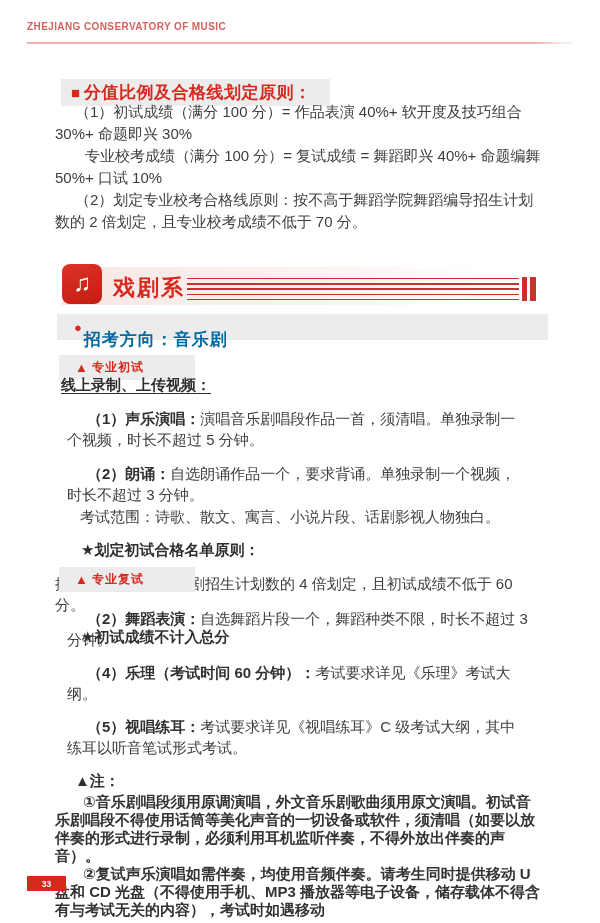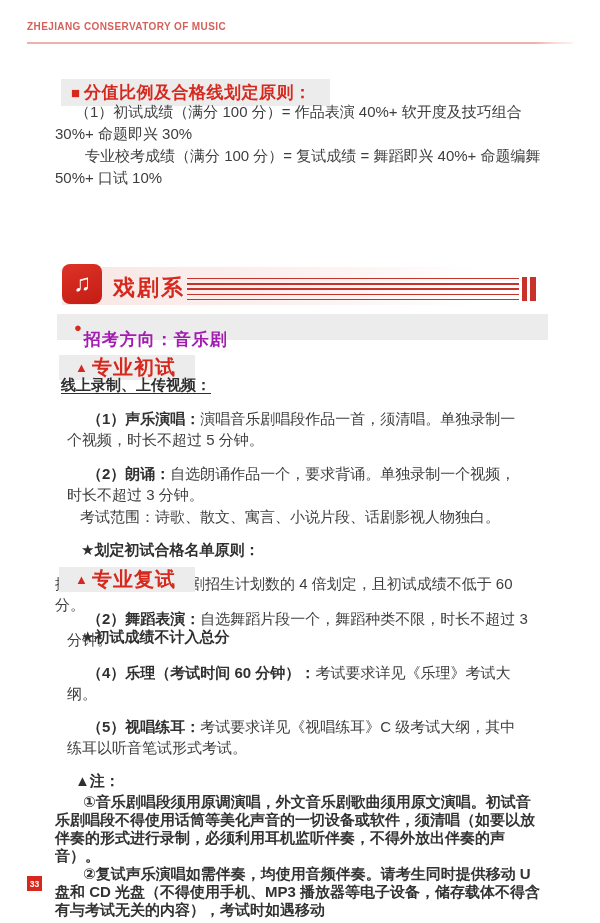--- a/index.html
+++ b/index.html
@@ -36,62 +36,63 @@
     display:flex;align-items:center;}
   .staff-lines{flex:1;height:22px;
     background:repeating-linear-gradient(to bottom,#c9312b 0 1.5px,transparent 1.5px 5.2px);}
   .staff-bar{width:5px;height:24px;background:#c9312b;}
   .staff-bar.thin{margin-left:3px;}
   .staff-bar.thick{margin-left:3px;width:6px;}
   
   .direction-bar{position:absolute;left:57px;top:314px;width:491px;height:26px;
     background:#ececec;display:flex;align-items:center;}
   .direction-bar .dot{color:#d7281e;font-size:13px;margin:0 2px 0 17px;line-height:1;}
-  .direction-bar .ttl{color:#a21caf;font-size:17px;font-weight:bold;letter-spacing:1px;margin-top:24px;}
+  .direction-bar .ttl{color:#0369a1;font-size:17px;font-weight:bold;letter-spacing:1px;margin-top:24px;}
   
   .sub-bar{position:absolute;left:59px;width:136px;height:25px;background:#ececec;
     display:flex;align-items:center;}
   .sub-bar .tri{color:#d7281e;font-size:13px;margin:0 4px 0 16px;line-height:1;}
-  .sub-bar .ttl{color:#d7281e;font-size:20px;font-weight:bold;letter-spacing:1px;}
+  .sub-bar .ttl{color:#d7281e;font-size:12px;font-weight:bold;letter-spacing:1px;}
   .prelim-bar{top:355px;}
   .final-bar{top:567px;}
   
   .prelim-block{top:374px;line-height:21.5px;}
   .final-block{top:596px;line-height:21px;}
   .subtitle{margin:0;font-weight:bold;color:#2f2f2f;text-indent:6px;
     text-decoration:underline;text-underline-offset:3px;}
   .item{text-indent:20px;margin:12px;}
   .cont-line{display:block;text-indent:13px;}
   .star{margin:12px;text-indent:14px;}
   .star .lbl{font-weight:bold;color:#2f2f2f;}
   .star-text{margin:0;text-indent:0;}
   .gap2{margin-top:2px;}
   .gap10{margin-top:10px;}
   .note-title{margin:0;text-indent:20px;font-weight:bold;color:#2f2f2f;}
   .notes{line-height:18px;font-weight:bold;color:#333333;margin:2px 0 0 0;}
   .note{margin:0;text-indent:28px;}
   
-  .page-badge{position:absolute;left:27px;top:876px;width:15px;height:15px;background:#d7281e;
+  .page-badge{position:absolute;left:27px;top:876px;width:39px;height:15px;background:#d7281e;
     color:#ffffff;font-size:8.5px;font-weight:bold;display:flex;align-items:center;justify-content:center;}
 </style>
 </head>
 <body>
 
 <div class="page">
 
   <div class="brand">ZHEJIANG CONSERVATORY OF MUSIC</div>
   <div class="divider"></div>
 
   <div class="score-bar">
     <span class="sq">■</span>
     <span class="ttl">分值比例及合格线划定原则：</span>
   </div>
   <div class="textcol score-paras">
     <p class="p-paren">（1）初试成绩（满分 100 分）= 作品表演 40%+ 软开度及技巧组合 30%+ 命题即兴 30%</p>
     <p class="p-plain">专业校考成绩（满分 100 分）= 复试成绩 = 舞蹈即兴 40%+ 命题编舞 50%+ 口试 10%</p>
+    <p class="p-paren">（2）划定专业校考合格线原则：按不高于舞蹈学院舞蹈编导招生计划数的 2 倍划定，且专业校考成绩不低于 70 分。</p>
   </div>
 
   <div class="banner">
     <div class="band"></div>
     <div class="dept-icon">
       <span>♫</span>
     </div>
     <div class="dept-name">戏剧系</div>
     <div class="staff">
       <div class="staff-lines"></div>

